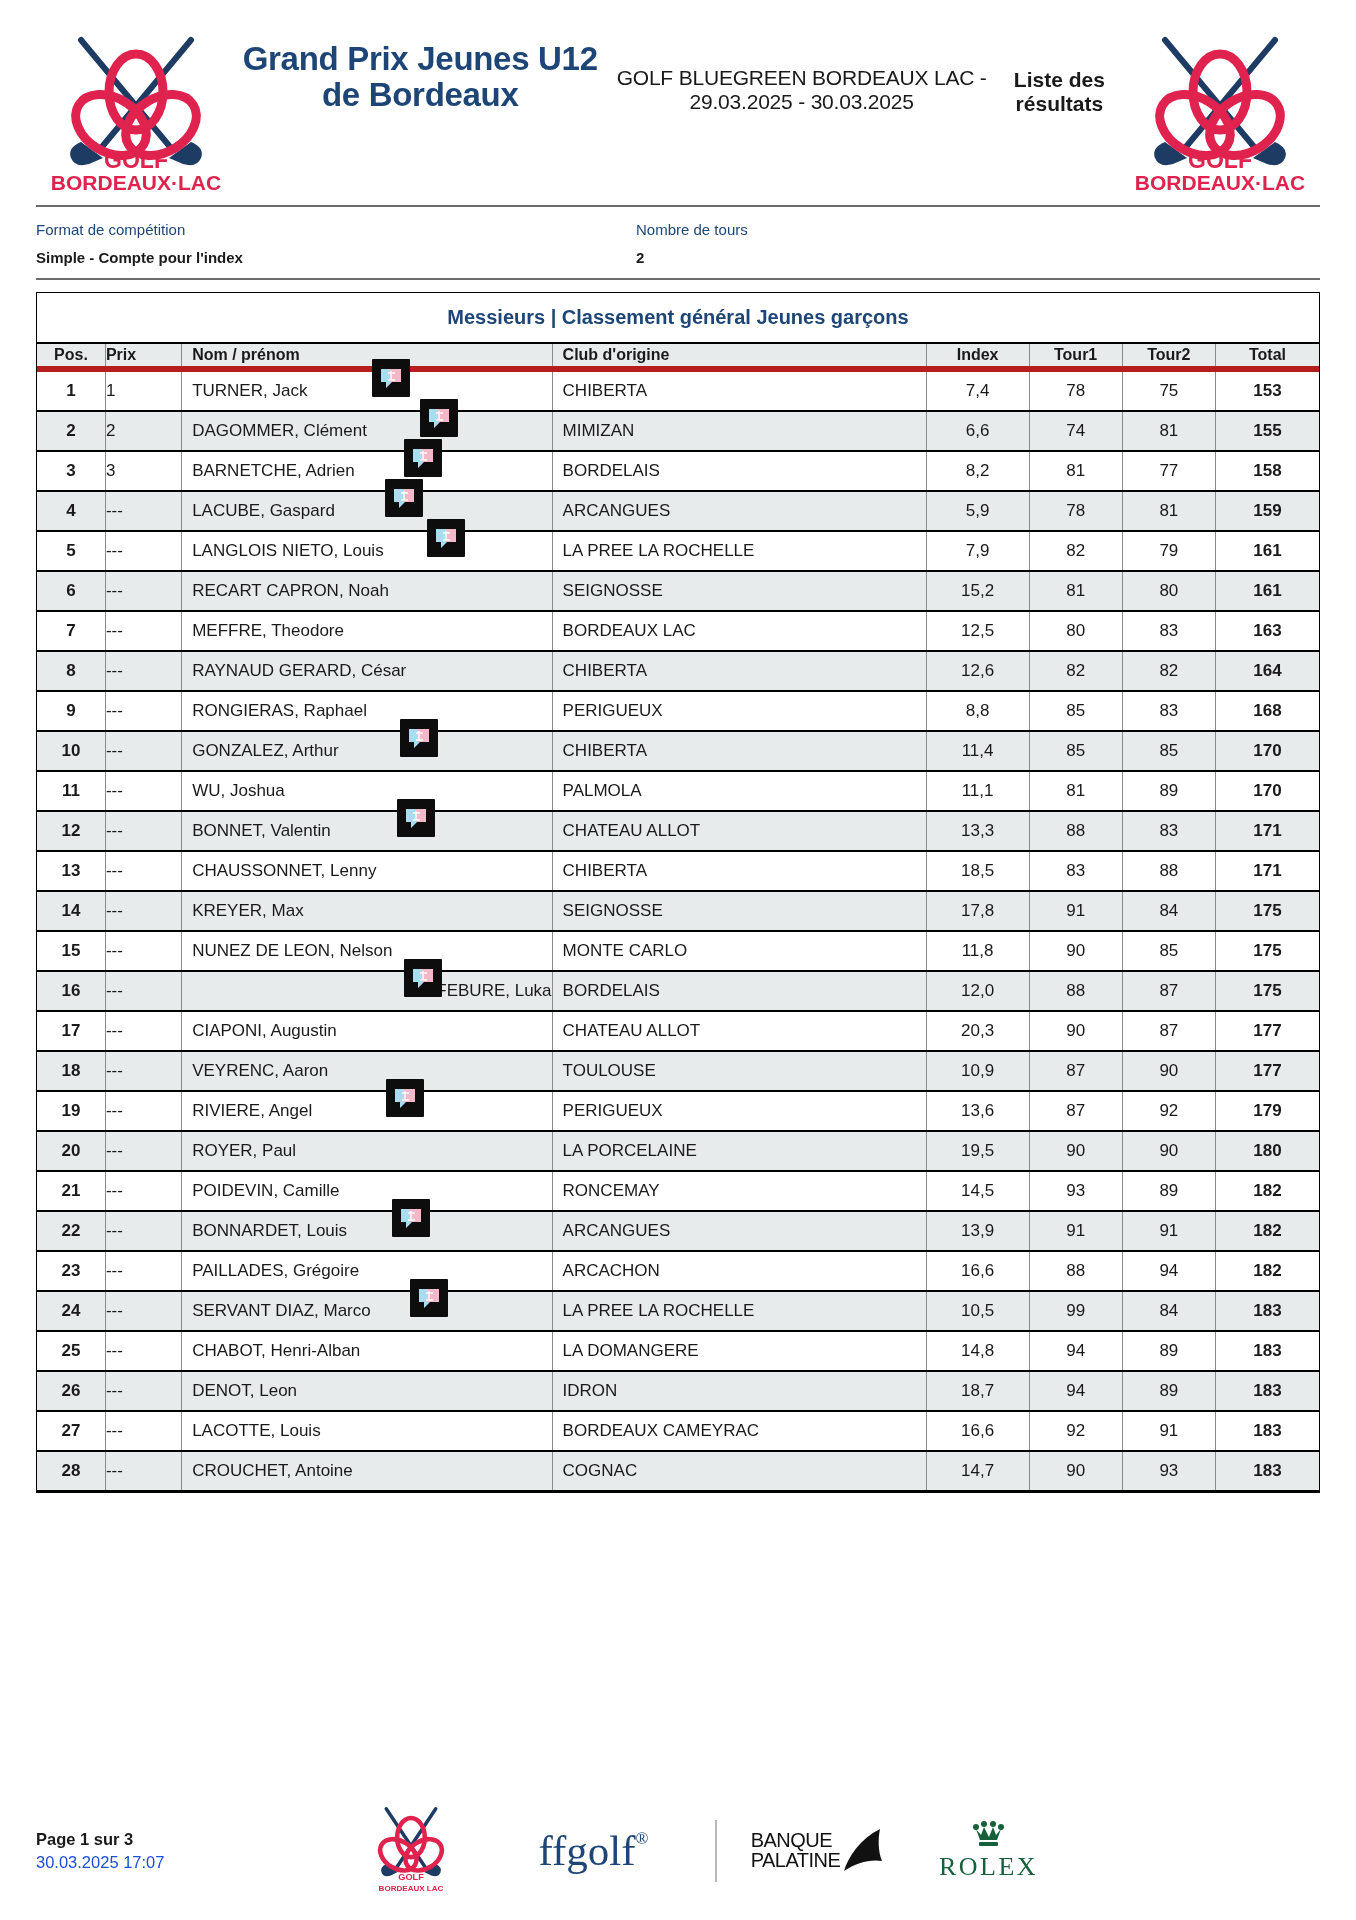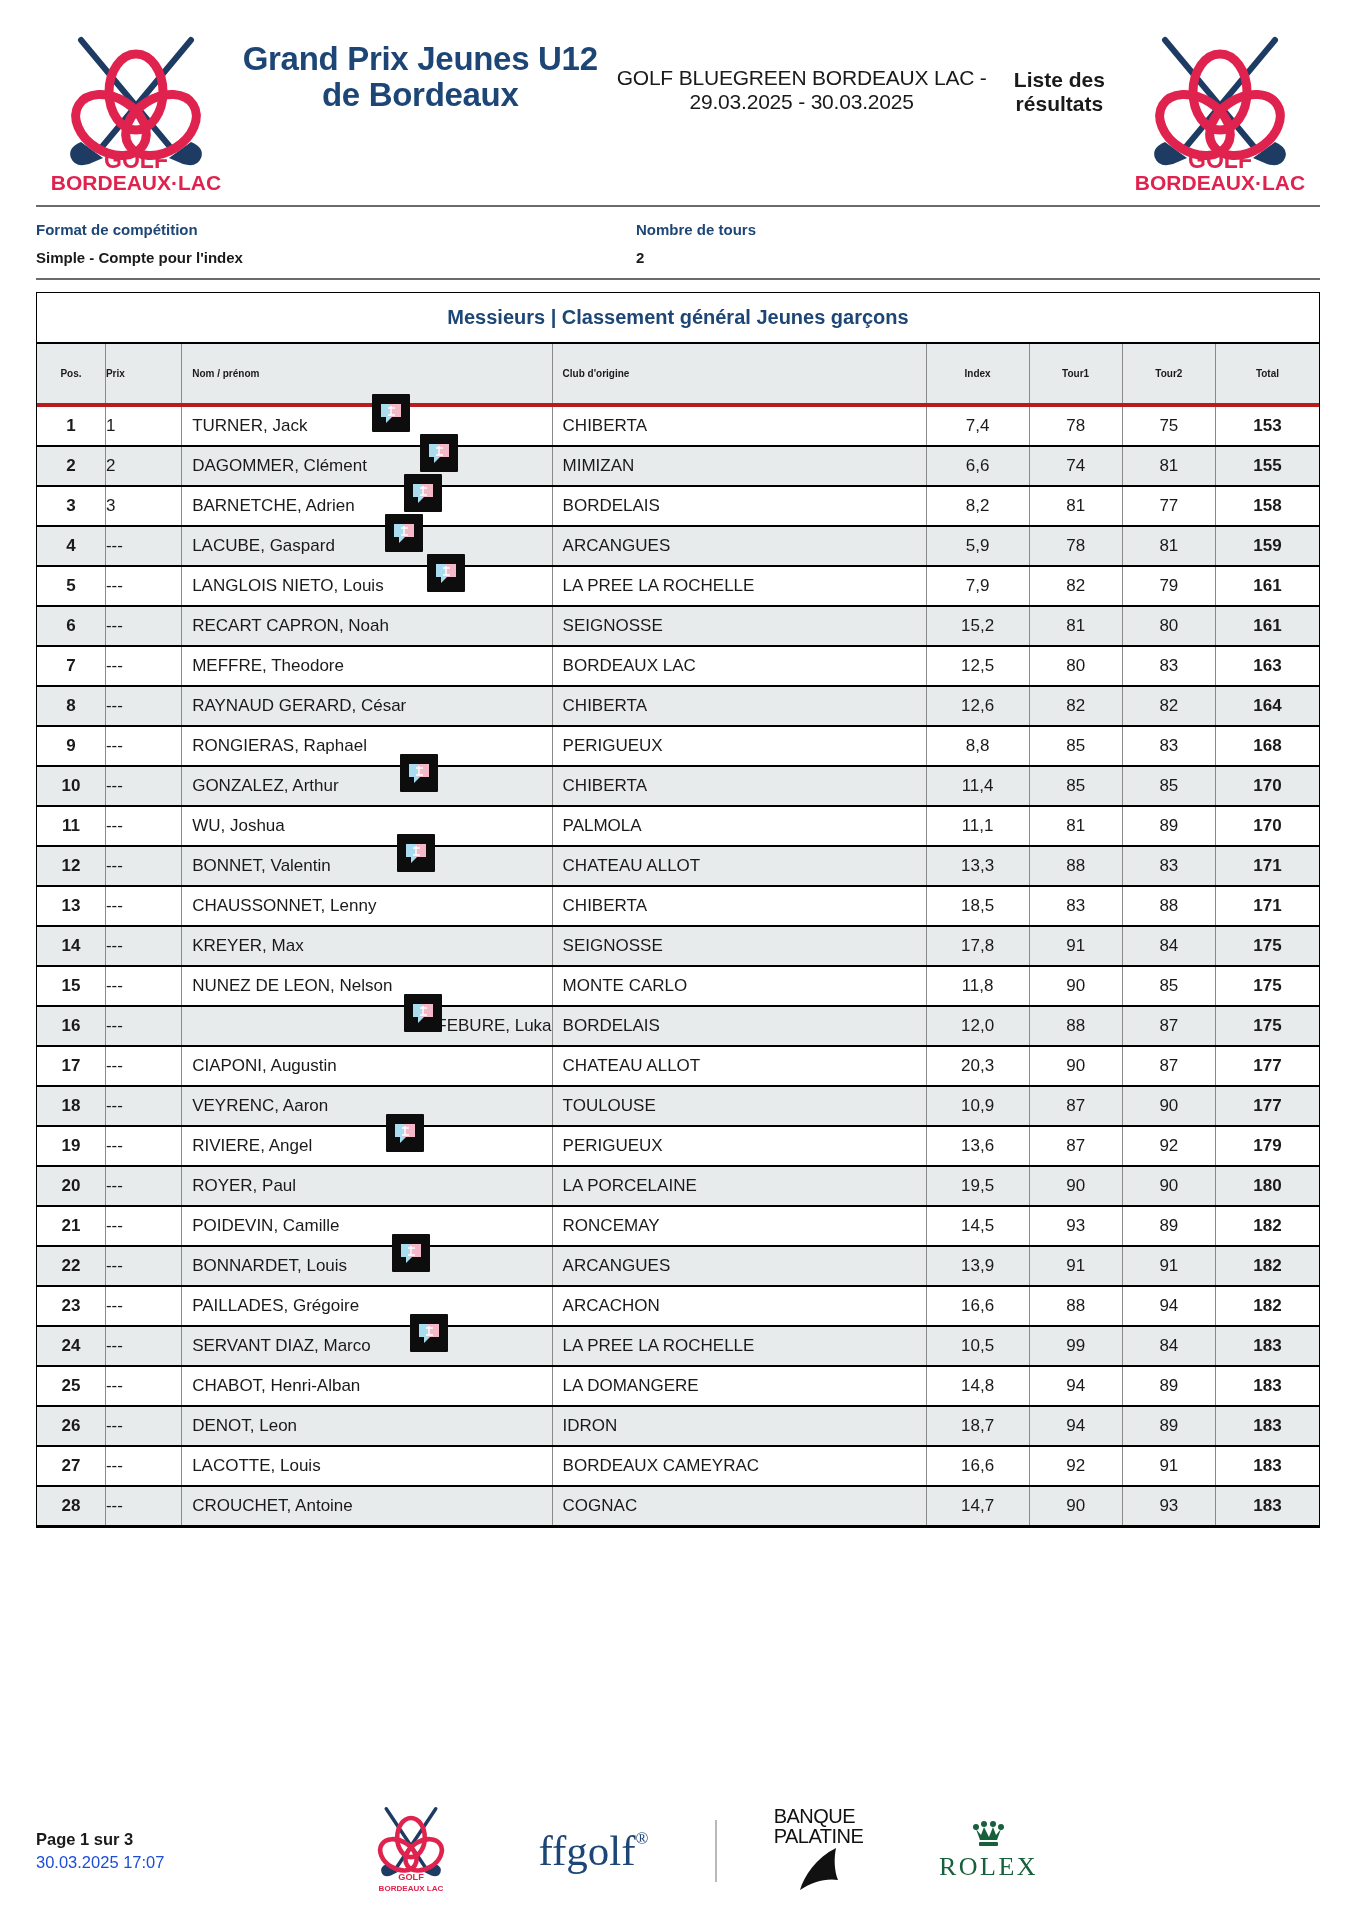--- a/index.html
+++ b/index.html
@@ -80,21 +80,21 @@
     width: 100%;
   }
   .meta {
     display: flex;
     padding: 14px 0 12px 0;
   }
   .meta-col { display: flex; flex-direction: column; }
   .meta-col.c1 { width: 600px; }
   .meta-label {
     font-size: 15px;
-    font-weight: bold;
+    font-weight: normal;
     color: #1d4677;
     margin-bottom: 11px;
   }
   .meta-value {
     font-size: 15px;
     font-weight: bold;
     color: #1a1a1a;
   }
 
   
@@ -112,26 +112,26 @@
     background: #ffffff;
   }
   table.results {
     width: 100%;
     border-collapse: collapse;
     table-layout: fixed;
     font-size: 16px;
   }
   table.results th {
     background: #e8ebec;
-    font-size: 10px;
+    font-size: 16px;
     font-weight: bold;
     color: #1a1a1a;
-    padding: 24px 0;
+    padding: 2px 0;
     border-top: 2px solid #000;
-    border-bottom: 4px solid #b91c1c;
+    border-bottom: 6px solid #b91c1c;
     border-right: 1px solid #8a8a8a;
   }
   table.results th:last-child { border-right: none; }
   table.results td {
     padding: 8px 0;
     border-right: 1px solid #8a8a8a;
     border-bottom: 2px solid #000;
     font-size: 17px;
     color: #1a1a1a;
     height: 22px;
@@ -214,21 +214,21 @@
     vertical-align: super;
     position: relative;
     top: -12px;
   }
   .sp-divider {
     width: 2px;
     height: 62px;
     background: #b9b9b9;
     margin: 0 14px;
   }
-  .sp-palatine { width: 175px; flex-direction: column; }
+  .sp-palatine { width: 175px; }
   .palatine-text {
     font-family: "Liberation Sans", sans-serif;
     font-size: 20px;
     line-height: 0.98;
     letter-spacing: -0.5px;
     color: #111;
     font-weight: normal;
     text-align: left;
   }
   .sp-rolex {

